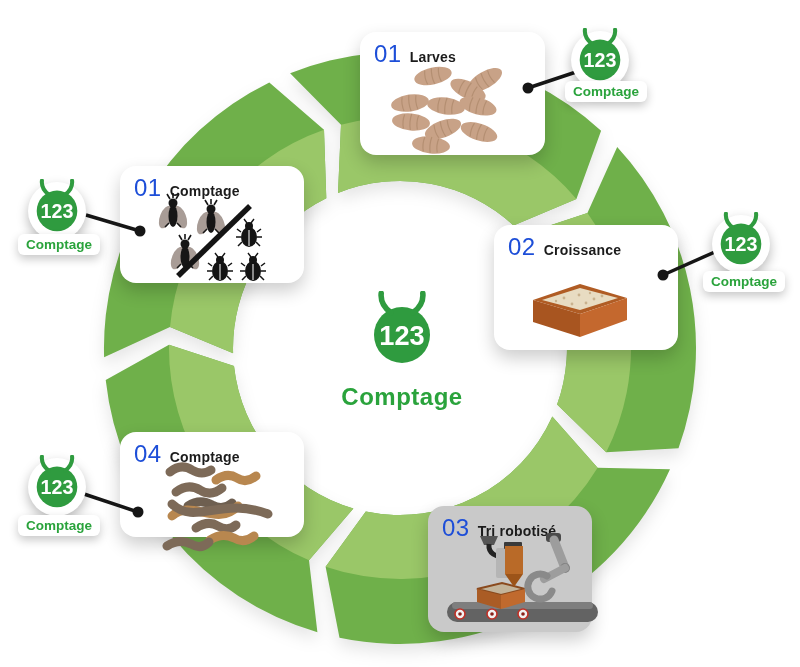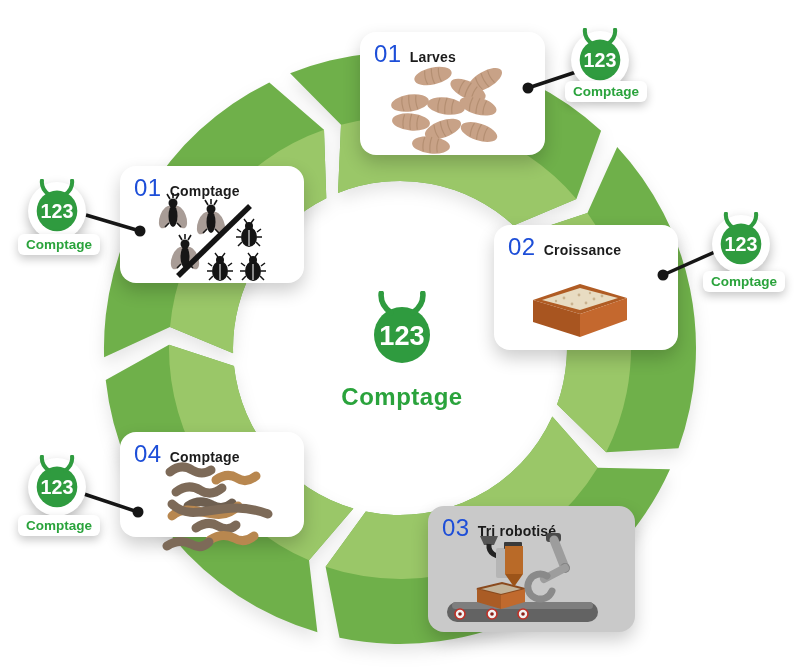--- a/index.html
+++ b/index.html
@@ -126,21 +126,21 @@
           <circle cx="78" cy="79" r="1.4"></circle>
           <circle cx="108" cy="71" r="1.4"></circle>
         <circle cx="62" cy="76" r="1.2"></circle>
           <circle cx="96" cy="68" r="1.2"></circle>
       </g>
       <polygon points="39,75 86,89 86,112 39,97" fill="#a85520"></polygon>
       <polygon points="86,89 133,73 133,95 86,112" fill="#c4682e"></polygon>
     </svg>
   </div>
 
-  <div class="stage-card gray" style="left:428px;top:506px;width:207px;height:126px">
+  <div class="stage-card gray" style="left:428px;top:506px;width:164px;height:126px">
     <div class="card-head">
       <span class="card-num">03</span>
       <span class="card-lbl">Tri robotisé</span>
     </div>
     <svg class="illus" width="186" height="126" viewBox="0 0 186 126">
 
       <rect x="19" y="96" width="151" height="20" rx="10" fill="#636363"></rect>
       <rect x="24" y="96" width="141" height="7" rx="3.5" fill="#7e7e7e"></rect>
       <g>
         <circle cx="32" cy="108" r="5" fill="#f2f2f2" stroke="#c03026" stroke-width="1.6"></circle>

